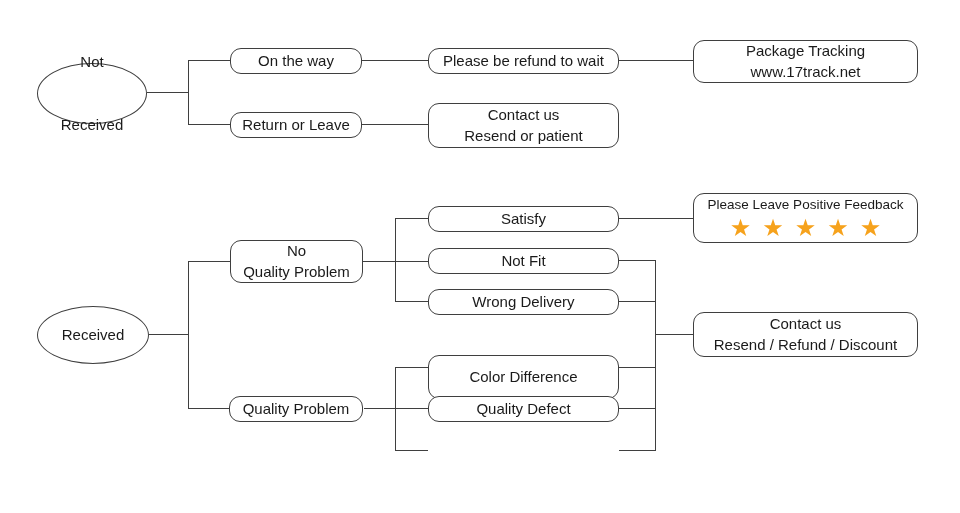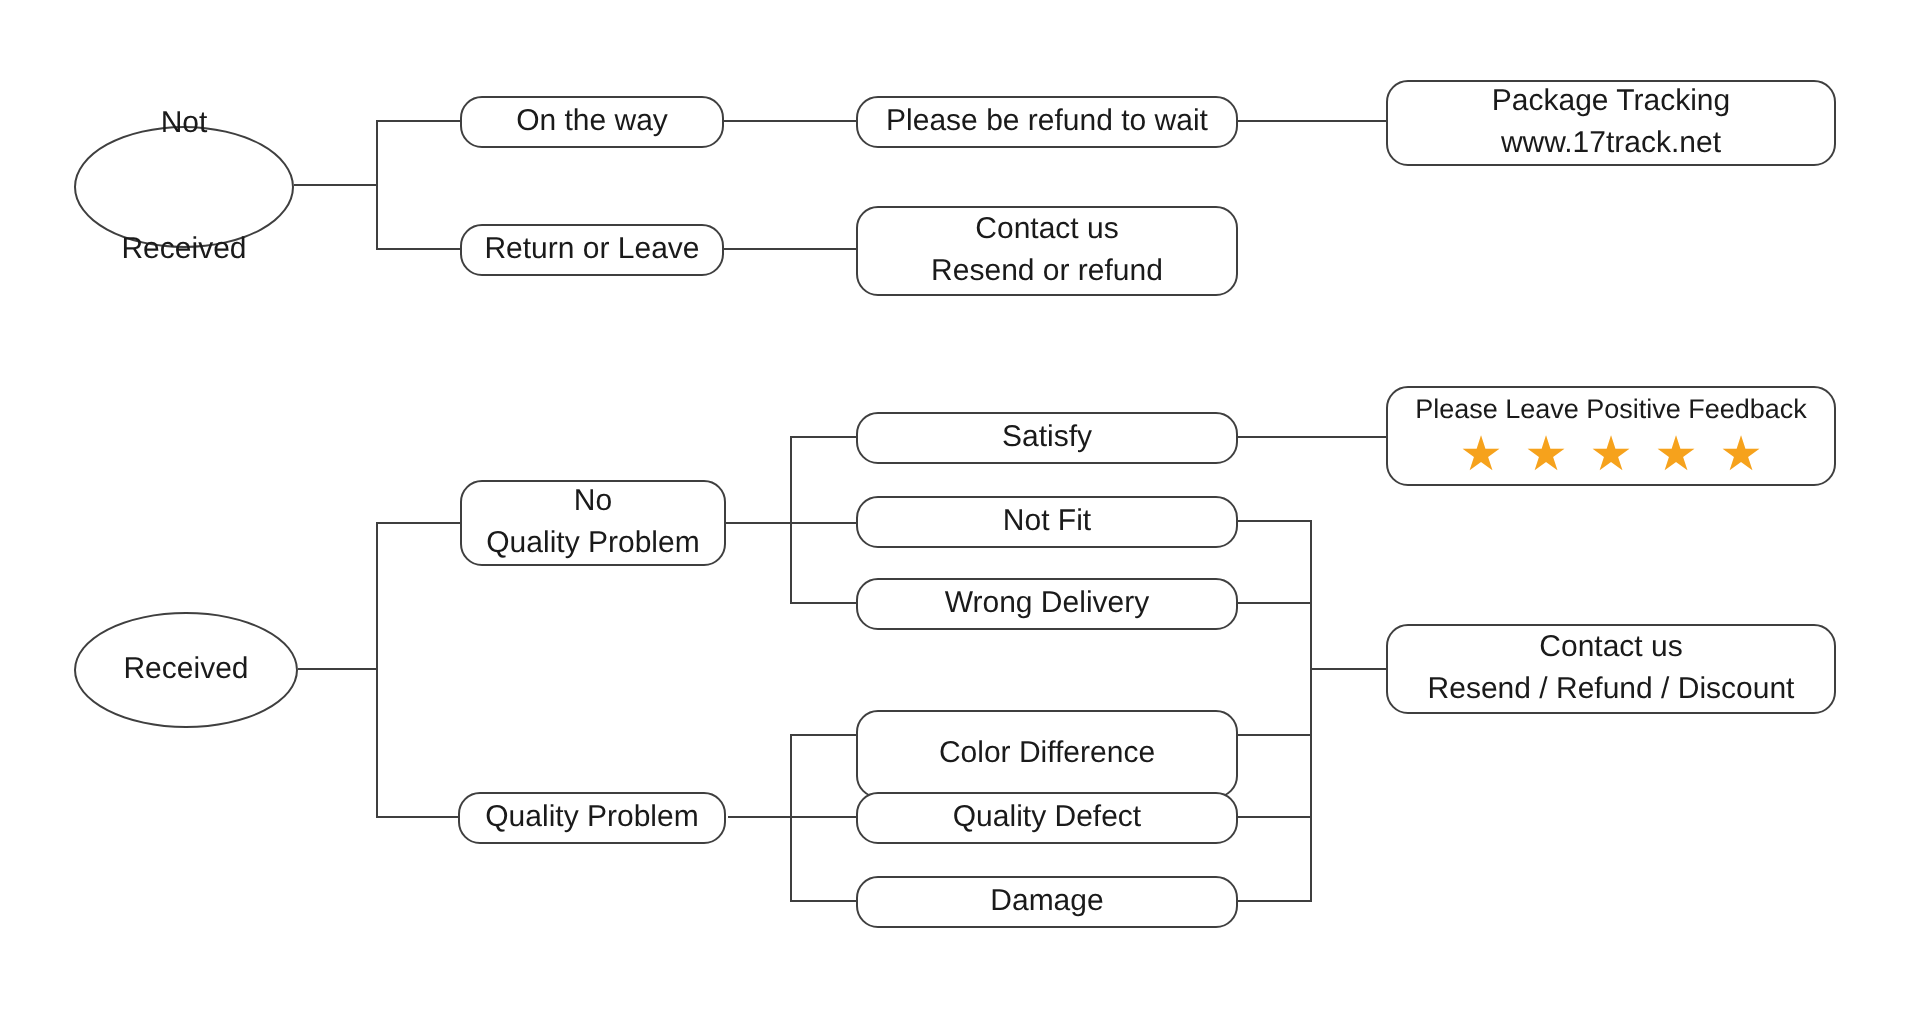--- a/index.html
+++ b/index.html
@@ -105,39 +105,36 @@
   </div>
   <div class="node box" style="left:229px;top:396px;width:134px;height:26px">
     <span class="nowrap">Quality Problem</span>
   </div>
 
   <div class="node box" style="left:428px;top:48px;width:191px;height:26px">
     <span class="nowrap">Please be refund to wait</span>
   </div>
   <div class="node box" style="left:428px;top:103px;width:191px;height:45px">
     <span>Contact us</span>
-    <span>Resend or refund</span>
+    <span>Resend or patient</span>
   </div>
   <div class="node box" style="left:428px;top:206px;width:191px;height:26px">
     <span class="nowrap">Satisfy</span>
   </div>
   <div class="node box" style="left:428px;top:248px;width:191px;height:26px">
     <span class="nowrap">Not Fit</span>
   </div>
   <div class="node box" style="left:428px;top:289px;width:191px;height:26px">
     <span class="nowrap">Wrong Delivery</span>
   </div>
   <div class="node box" style="left:428px;top:355px;width:191px;height:44px">
     <span class="nowrap">Color Difference</span>
   </div>
   <div class="node box" style="left:428px;top:396px;width:191px;height:26px">
     <span class="nowrap">Quality Defect</span>
-  </div>
-  <div class="node box" style="left:428px;top:438px;width:191px;height:26px">
-    <span class="nowrap">Damage</span>
   </div>
 
   <div class="node box" style="left:693px;top:40px;width:225px;height:43px">
     <span>Package Tracking</span>
     <span>www.17track.net</span>
   </div>
   <div class="node box" style="left:693px;top:193px;width:225px;height:50px">
     <span class="feedback-title">Please Leave Positive Feedback</span>
     <span class="star-row">★★★★★</span>
   </div>

